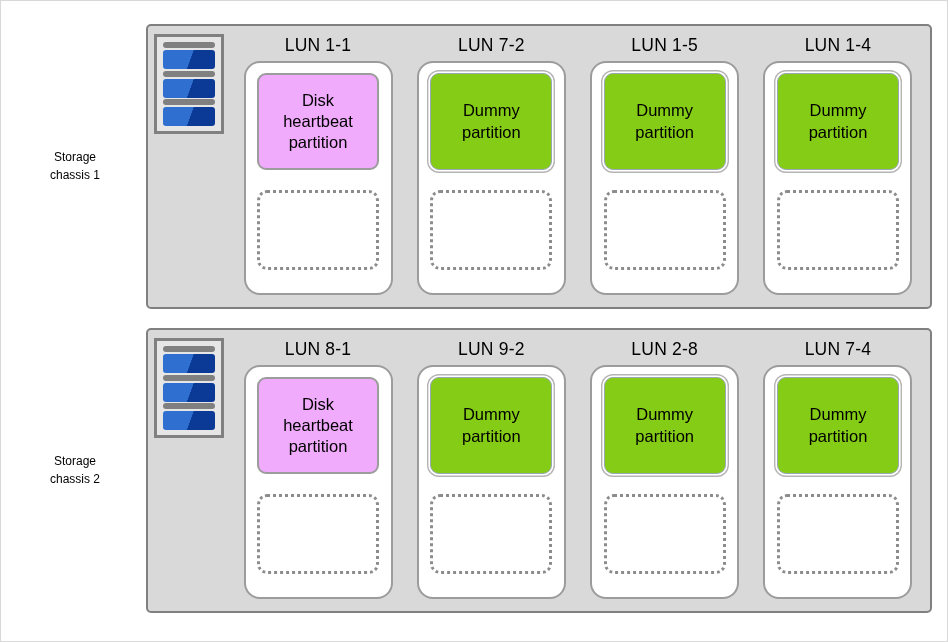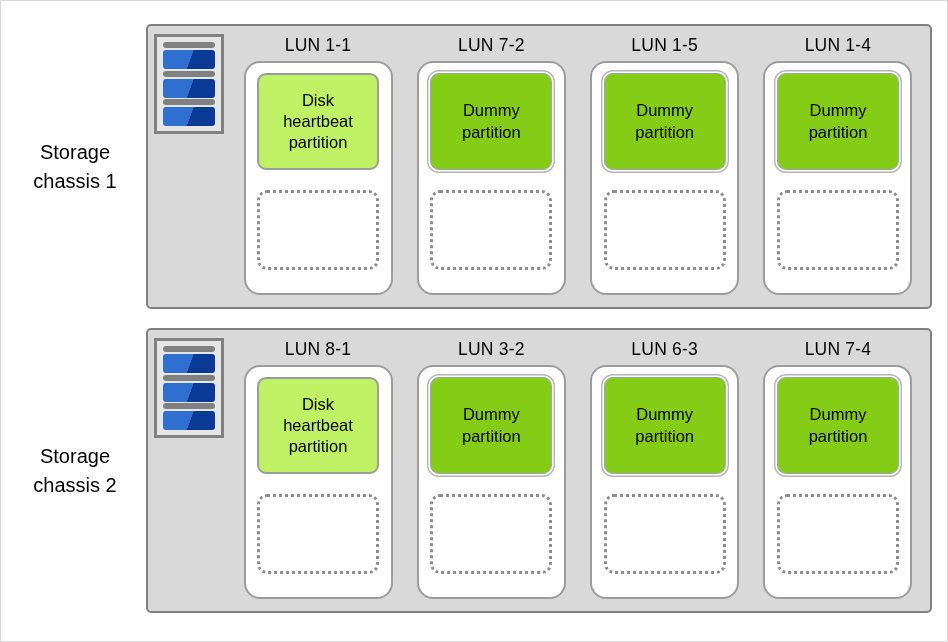--- a/index.html
+++ b/index.html
@@ -37,21 +37,21 @@
   .chassis-label {
     position: absolute;
     left: 8px;
     top: 0;
     width: 132px;
     height: 285px;
     display: flex;
     align-items: center;
     justify-content: center;
     text-align: center;
-    font-size: 20px;
+    font-size: 12px;
     line-height: 1.45;
     color: #000;
     white-space: pre-line;
   }
 
   .chassis-box {
     position: absolute;
     left: 145px;
     top: 0;
     width: 786px;
@@ -147,21 +147,21 @@
     border-radius: 9px;
     display: flex;
     align-items: center;
     justify-content: center;
     text-align: center;
     font-size: 16.5px;
     line-height: 1.28;
     white-space: pre-line;
   }
   .partition.heartbeat {
-    background: #bef264;
+    background: #f0abfc;
     border: 2.5px solid #9c9c9c;
   }
   .partition.dummy {
     background: #84cc16;
     border: 1.6px solid #9aa7b5;
     box-shadow: 0 0 0 1.6px #ffffff, 0 0 0 3px #b4b4b4;
   }
 
   .empty-slot {
     box-sizing: border-box;
@@ -271,30 +271,30 @@
           <div class="lun-title">LUN 8-1</div>
           <div class="lun-panel">
             <div class="partition heartbeat">Disk
 heartbeat
 partition</div>
             <div class="empty-slot"></div>
           </div>
         </div>
 
         <div class="lun-col">
-          <div class="lun-title">LUN 3-2</div>
-          <div class="lun-panel">
-            <div class="partition dummy">Dummy
-partition</div>
-            <div class="empty-slot"></div>
-          </div>
-        </div>
-
-        <div class="lun-col">
-          <div class="lun-title">LUN 6-3</div>
+          <div class="lun-title">LUN 9-2</div>
+          <div class="lun-panel">
+            <div class="partition dummy">Dummy
+partition</div>
+            <div class="empty-slot"></div>
+          </div>
+        </div>
+
+        <div class="lun-col">
+          <div class="lun-title">LUN 2-8</div>
           <div class="lun-panel">
             <div class="partition dummy">Dummy
 partition</div>
             <div class="empty-slot"></div>
           </div>
         </div>
 
         <div class="lun-col">
           <div class="lun-title">LUN 7-4</div>
           <div class="lun-panel">

